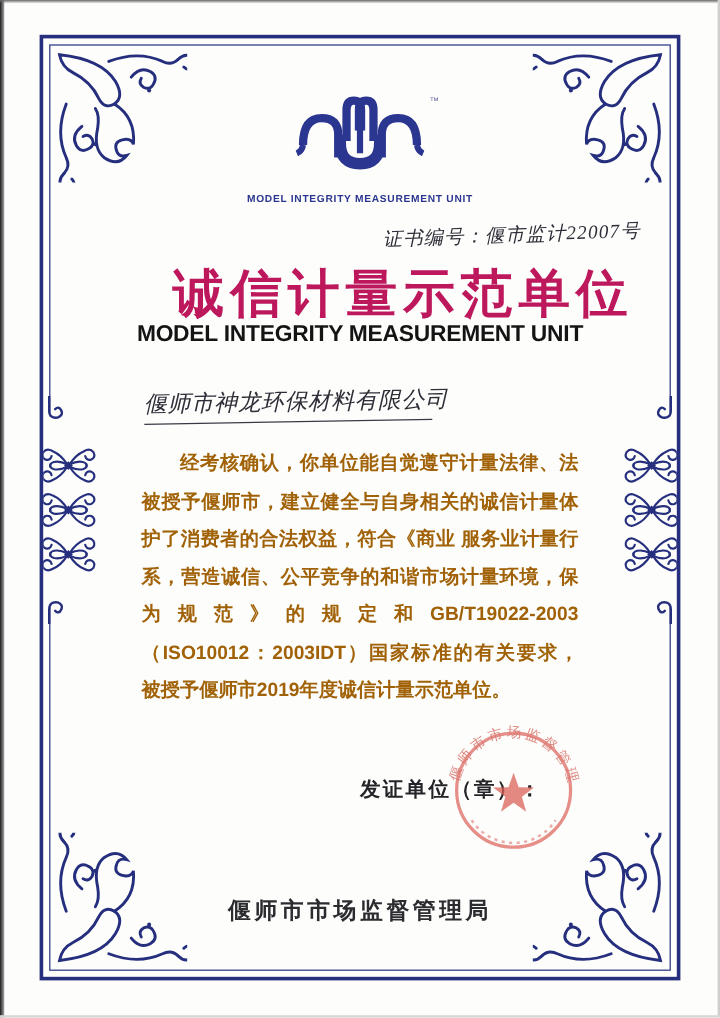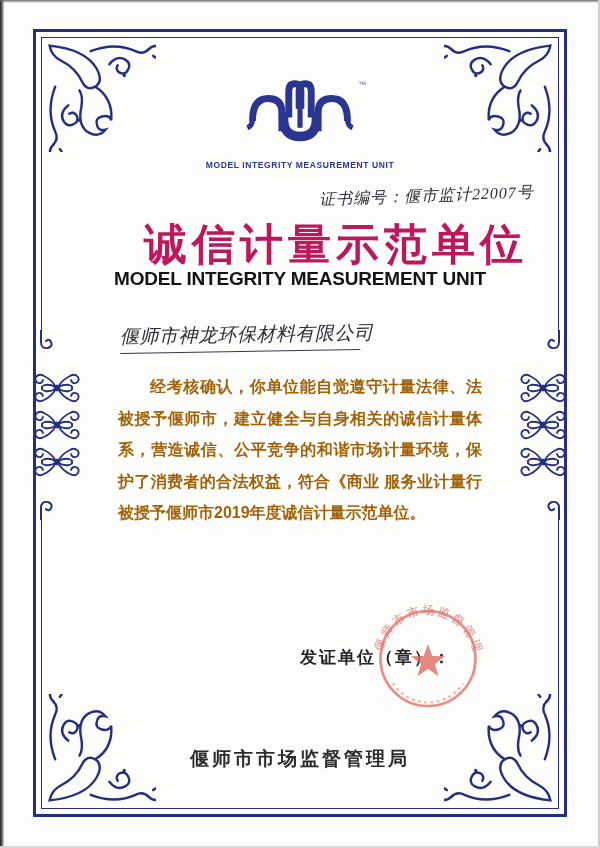--- a/index.html
+++ b/index.html
@@ -177,22 +177,24 @@
   <div class="title-cn">诚信计量示范单位</div>
   <div class="title-en">MODEL INTEGRITY MEASUREMENT UNIT</div>
 
   <div class="awardee-wrap">
     <span class="awardee handwriting">偃师市神龙环保材料有限公司</span>
   </div>
 
   <div class="body-text">
     <div class="line indent">经考核确认，你单位能自觉遵守计量法律、法</div>
     <div class="line">被授予偃师市，建立健全与自身相关的诚信计量体</div>
+    <div class="line">护了消费者的合法权益，符合《商业 服务业计量行</div>
     <div class="line">系，营造诚信、公平竞争的和谐市场计量环境，保</div>
-    <div class="line">护了消费者的合法权益，符合《商业 服务业计量行</div>
+    <div class="line">为规范》的规定和GB/T19022-2003</div>
+    <div class="line">（ISO10012：2003IDT）国家标准的有关要求，</div>
     <div class="line last">被授予偃师市2019年度诚信计量示范单位。</div>
   </div>
 
   <div class="issuer-label">发证单位（章）：</div>
 
   <svg class="seal" viewBox="0 0 115 115">
     <defs>
       <path id="sealArc" d="M 13,60 A 44.5,44.5 0 1 1 102,60" fill="none"></path>
       <path id="sealArcBottom" d="M 24,82 A 40,40 0 0 0 91,82" fill="none"></path>
     </defs>

